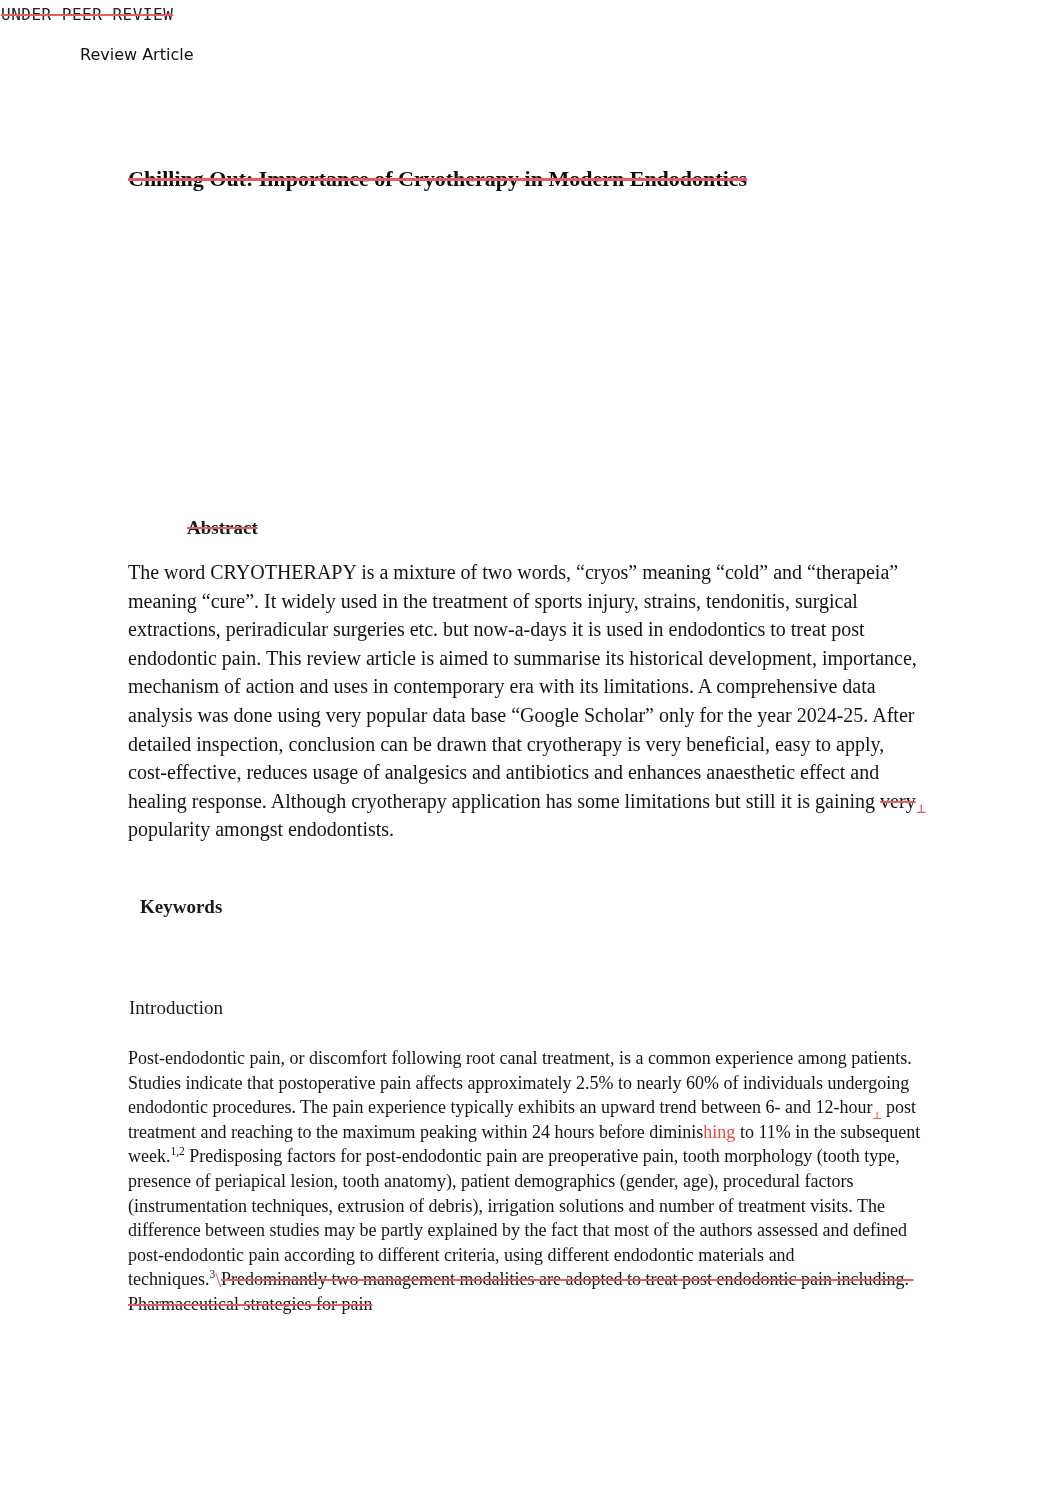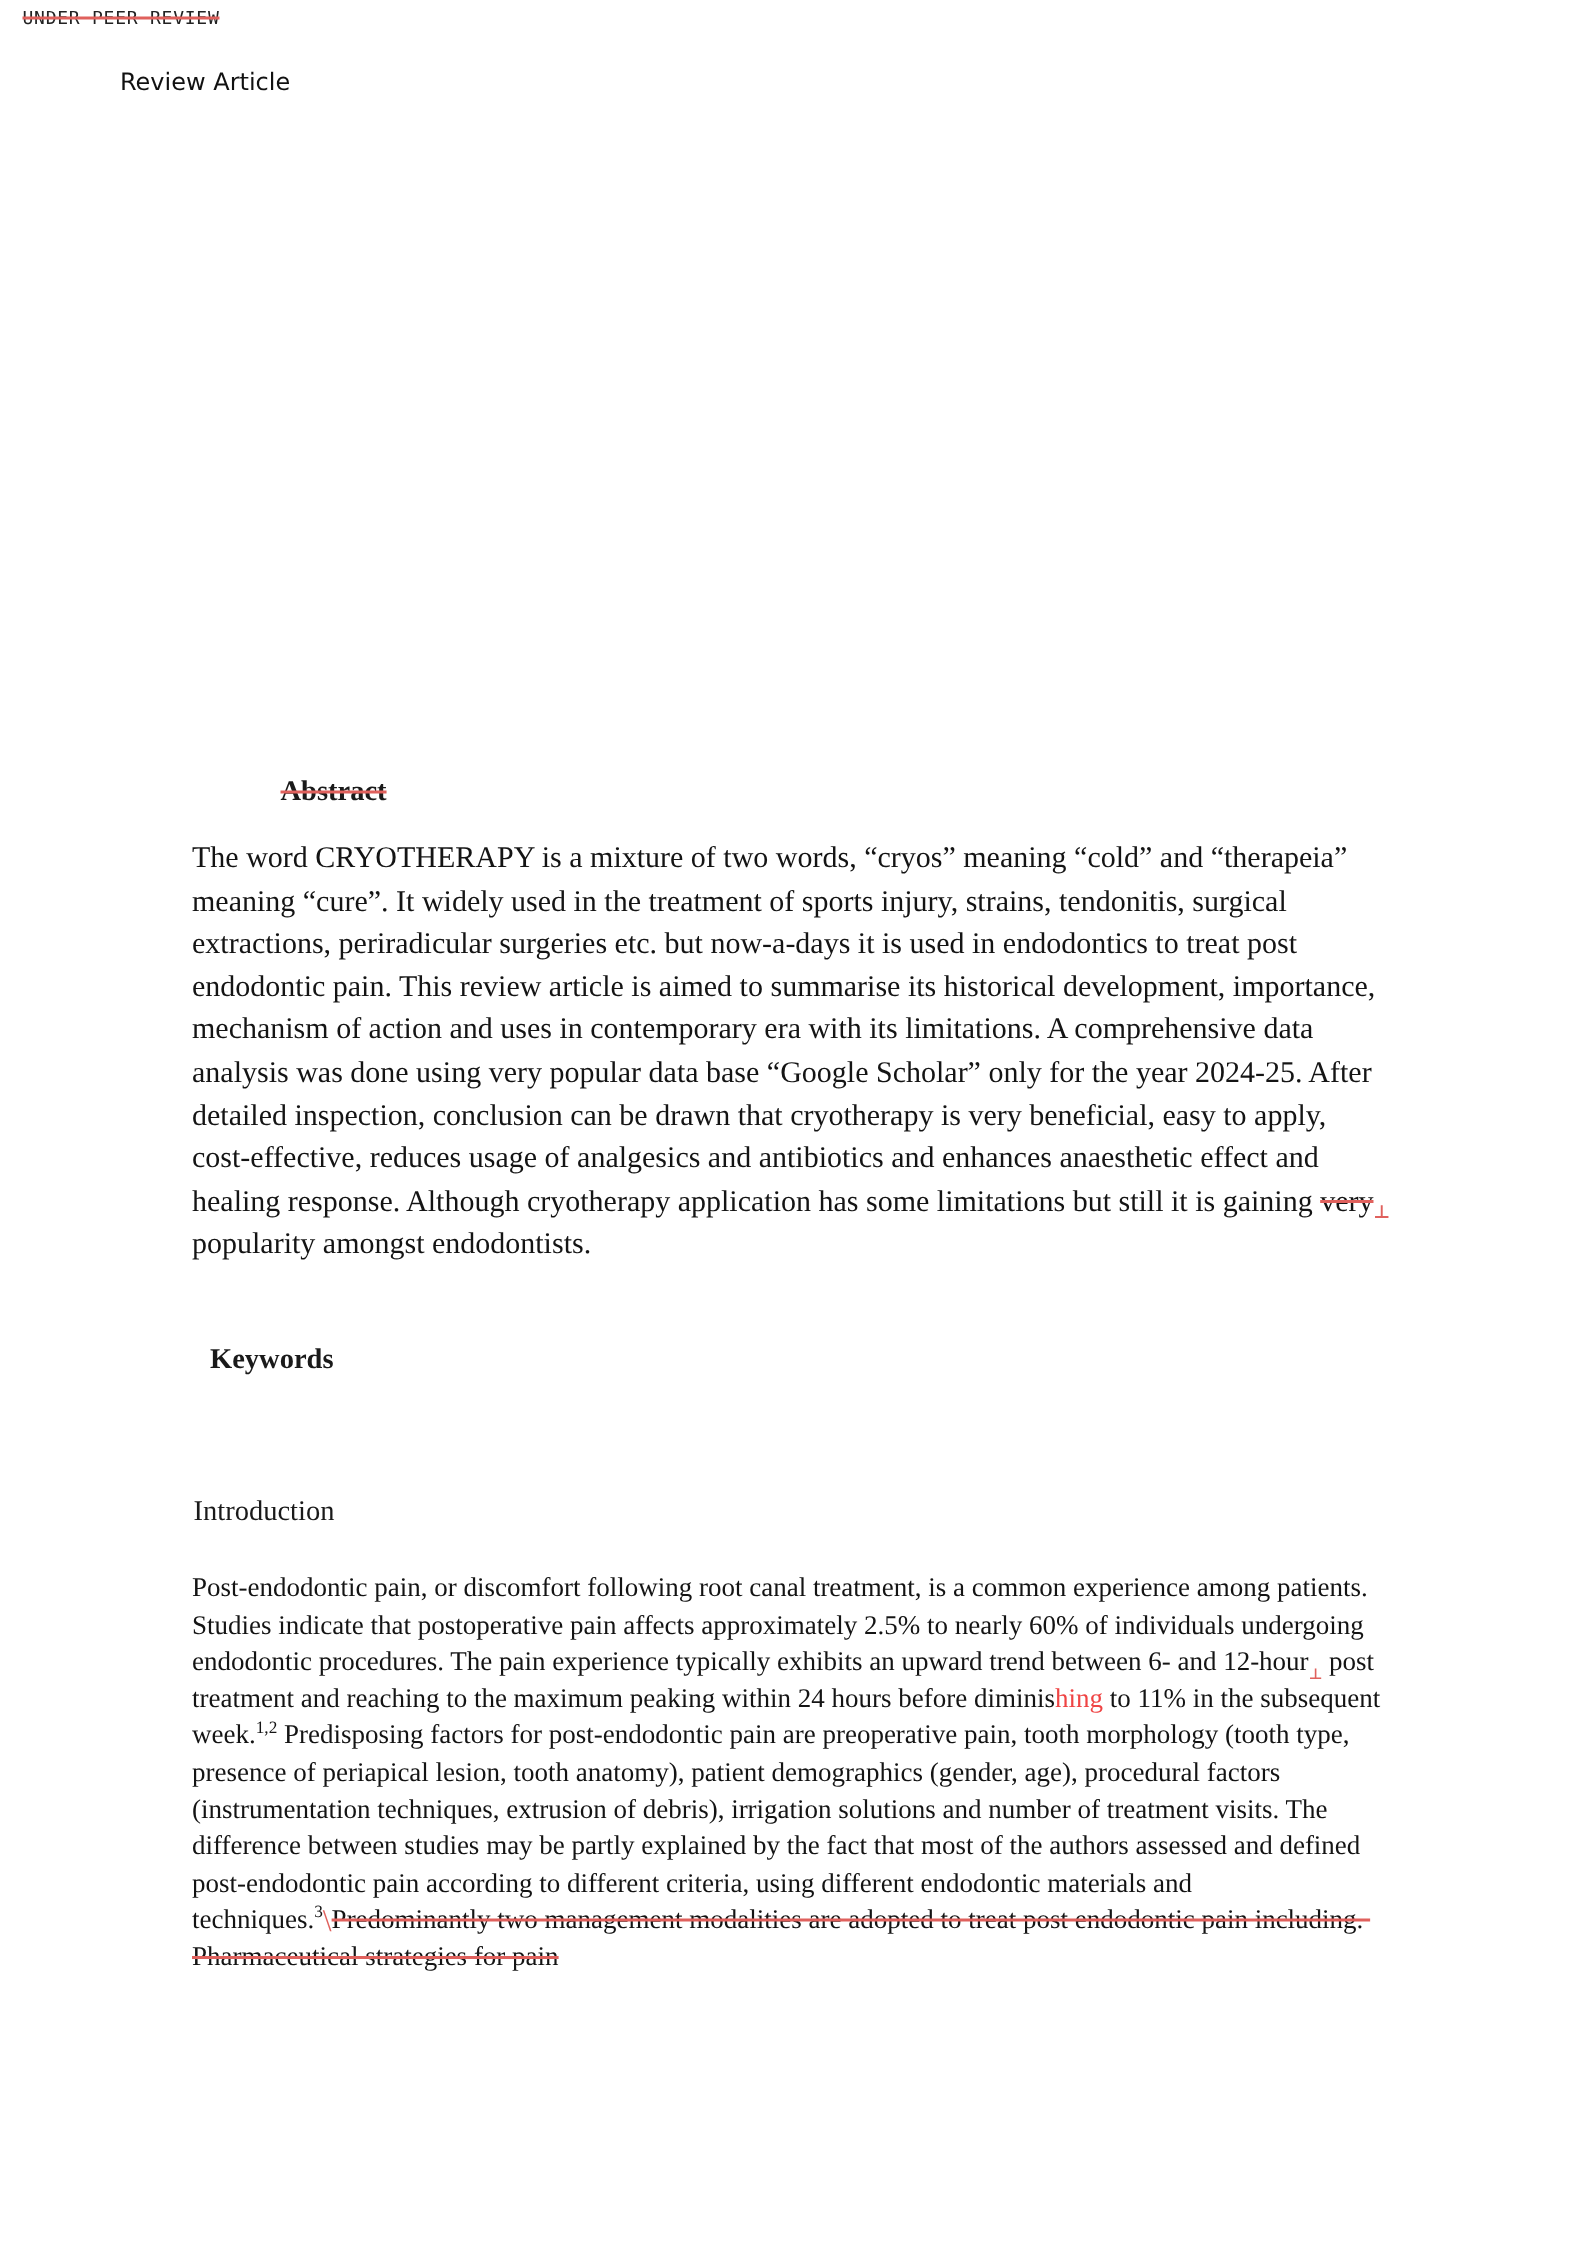--- a/index.html
+++ b/index.html
@@ -8,24 +8,24 @@
     position: relative;
     width: 1058px;
     height: 1497px;
     background: #ffffff;
     color: #1a1a1a;
     font-family: "Liberation Serif", "DejaVu Serif", serif;
     overflow: hidden;
   }
   .watermark {
     position: absolute;
-    left: 15px;
+    left: 1px;
     top: 5px;
     font-family: "DejaVu Sans Mono", "Liberation Mono", monospace;
-    font-size: 12px;
+    font-size: 16px;
     letter-spacing: 0.5px;
     color: #222;
     text-decoration: line-through;
     text-decoration-color: #e0615d;
     text-decoration-thickness: 2px;
   }
   .article-type {
     position: absolute;
     left: 80px;
     top: 45px;
@@ -128,20 +128,21 @@
 </style>
 </head>
 <body>
 
 <div class="page">
 
   <div class="watermark">UNDER PEER REVIEW</div>
 
   <div class="article-type">Review Article</div>
 
+  <h1 class="paper-title">Chilling Out: Importance of Cryotherapy in Modern Endodontics</h1>
 
   <h2 class="abstract-heading">Abstract</h2>
 
   <p class="abstract-body"><span>The word CRYOTHERAPY is a mixture of two words, “cryos” meaning “cold” and “therapeia” meaning “cure”. It widely used in the treatment of sports injury, strains, tendonitis, surgical extractions, periradicular surgeries etc. but now-a-days it is used in endodontics to treat post endodontic pain. This review article is aimed to summarise its historical development, importance, mechanism of action and uses in contemporary era with its limitations. A comprehensive data analysis was done using very popular data base “Google Scholar” only for the year 2024-25. After detailed inspection, conclusion can be drawn that cryotherapy is very beneficial, easy to apply, cost-effective, reduces usage of analgesics and antibiotics and enhances anaesthetic effect and healing response. Although cryotherapy application has some limitations but still it is gaining </span><span class="strike-red">very</span><span class="insert-mark">⊥</span><span> popularity amongst endodontists.</span></p>
 
   <h2 class="keywords-heading">Keywords</h2>
 
 
   <h2 class="introduction-heading">Introduction</h2>
 

